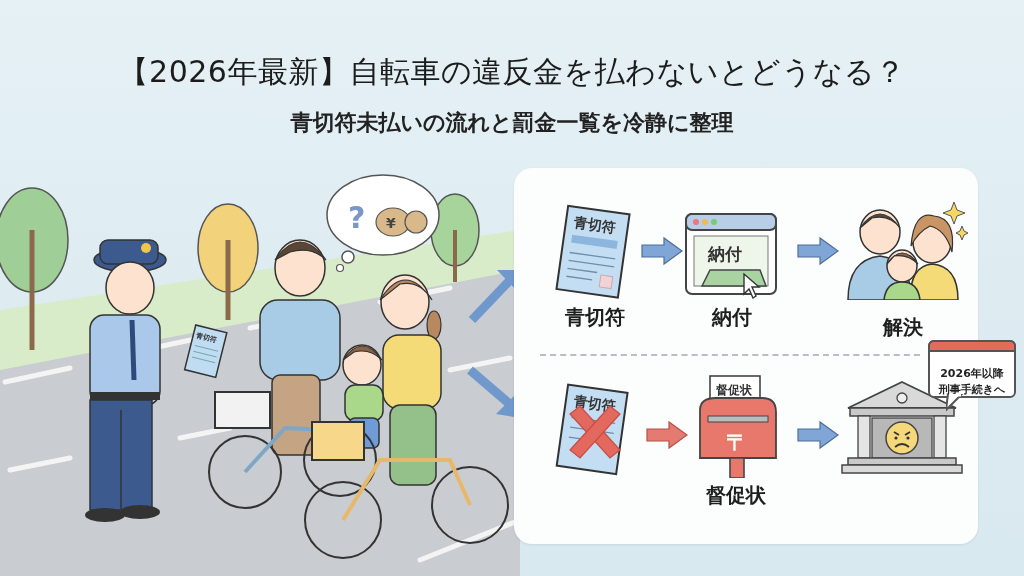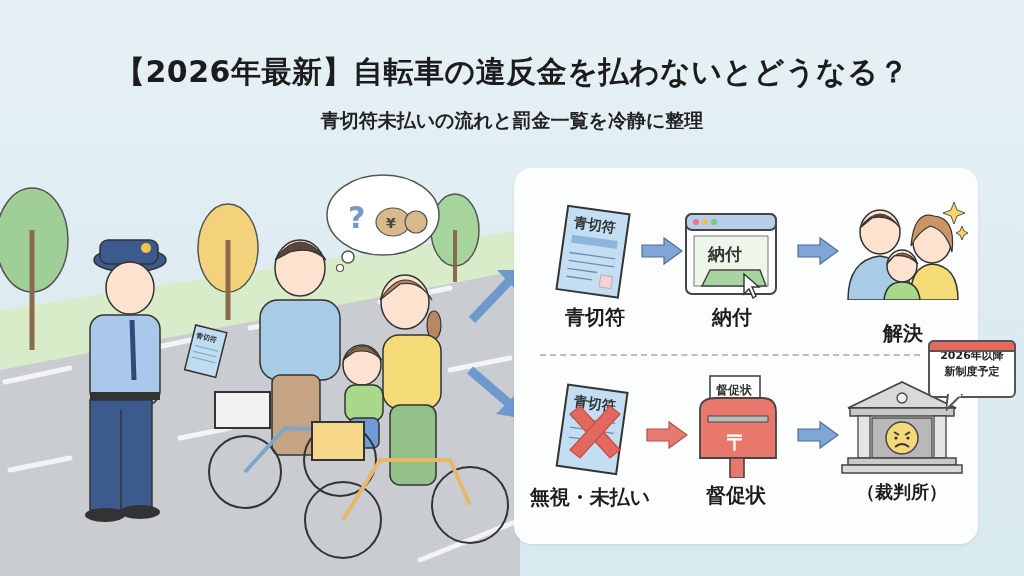--- a/index.html
+++ b/index.html
@@ -5,45 +5,45 @@
   * { box-sizing: border-box; margin: 0; padding: 0; }
   html, body { width: 1024px; height: 576px; overflow: hidden; }
   body {
     font-family: "DejaVu Sans", "Liberation Sans", sans-serif;
     background: linear-gradient(180deg, #e6f1f5 0%, #dcebf1 60%, #d8e9ef 100%);
     position: relative;
     color: #1e1e1e;
   }
   .title {
     position: absolute; top: 52px; left: 0; width: 1024px;
-    text-align: center; font-size: 30px; font-weight: bold; letter-spacing: 0.5px;
+    text-align: center; font-size: 30px; font-weight: normal; letter-spacing: 0.5px;
     color: #1c1c1c;
   }
   .subtitle {
     position: absolute; top: 108px; left: 0; width: 1024px;
-    text-align: center; font-size: 19px; font-weight: bold; color: #222;
+    text-align: center; font-size: 22px; font-weight: bold; color: #222;
   }
   .scene { position: absolute; left: 0; top: 160px; width: 520px; height: 416px; }
   .panel {
     position: absolute; left: 514px; top: 168px; width: 464px; height: 376px;
     background: #fcfdfd; border-radius: 18px;
     box-shadow: 0 1px 3px rgba(0,0,0,0.08);
   }
   .divider {
     position: absolute; left: 540px; top: 354px; width: 380px;
     border-top: 2px dashed #b8bec2;
   }
   .step { position: absolute; text-align: center; }
   .step .label { font-size: 20px; font-weight: bold; color: #1e1e1e; white-space: nowrap; }
   .step .label.small { font-size: 18px; line-height: 24px; }
   .arrow { position: absolute; }
   .callout {
     position: absolute; left: 928px; top: 340px; width: 88px; height: 58px;
     background: #fff; border: 2px solid #555; border-radius: 6px;
-    text-align: center; font-size: 11px; font-weight: bold; line-height: 16px; padding-top: 6px;
+    text-align: center; font-size: 11px; font-weight: bold; line-height: 16px; padding-top: 24px;
     color: #222;
   }
   .callout .cal-top {
     position: absolute; left: -2px; top: -2px; width: 88px; height: 12px;
     background: #e46a5e; border: 2px solid #555; border-radius: 6px 6px 0 0;
   }
 </style>
 </head>
 <body>
 
@@ -206,38 +206,37 @@
     <path d="M10 104 Q10 64 42 60 Q72 64 74 104 Z" fill="#a8cbe6" stroke="#333" stroke-width="1.5"></path>
     <ellipse cx="94" cy="46" rx="19" ry="21" fill="#fde2cf" stroke="#333" stroke-width="1.5"></ellipse>
     <path d="M73 50 Q76 14 96 20 Q118 22 114 56 Q108 34 92 30 Q80 36 73 50 Z" fill="#c99565" stroke="#333" stroke-width="1.2"></path>
     <path d="M72 104 Q72 70 94 68 Q120 70 120 104 Z" fill="#f5da78" stroke="#333" stroke-width="1.5"></path>
     <ellipse cx="64" cy="70" rx="15" ry="16" fill="#fde2cf" stroke="#333" stroke-width="1.5"></ellipse>
     <path d="M49 68 Q64 46 80 68 Q70 58 56 60 Z" fill="#8a6444" stroke="#333" stroke-width="1.2"></path>
     <path d="M46 104 Q48 86 64 86 Q80 86 82 104 Z" fill="#a9d88a" stroke="#333" stroke-width="1.5"></path>
     <path d="M116 6 L119 14 L127 17 L119 20 L116 28 L113 20 L105 17 L113 14 Z" fill="#f5d864" stroke="#555" stroke-width="1"></path>
     <path d="M124 30 L126 35 L130 37 L126 39 L124 44 L122 39 L118 37 L122 35 Z" fill="#f5d864" stroke="#555" stroke-width="1"></path>
   </svg>
-  <div class="label" style="margin-top:16px;">解決</div>
+  <div class="label" style="margin-top:10px;">解決</div>
 </div>
 
 <div class="step" style="left:520px; top:380px; width:140px;">
   <svg width="140" height="100" viewBox="0 0 140 100">
     <g transform="rotate(8 70 50)">
       <rect x="42" y="8" width="60" height="82" fill="#c3def3" stroke="#333" stroke-width="2"></rect>
       <text x="50" y="28" font-size="14" font-weight="bold" fill="#333" font-family="DejaVu Sans, sans-serif">青切符</text>
       <line x1="50" y1="40" x2="94" y2="40" stroke="#6e8ea8" stroke-width="1.3"></line>
       <line x1="50" y1="50" x2="94" y2="50" stroke="#6e8ea8" stroke-width="1.3"></line>
       <line x1="50" y1="60" x2="94" y2="60" stroke="#6e8ea8" stroke-width="1.3"></line>
     </g>
     <g stroke="#c84c44" stroke-width="1.2">
       <polygon points="50,34 60,26 100,70 90,78" fill="#e3695e"></polygon>
       <polygon points="90,26 100,34 60,78 50,70" fill="#e3695e"></polygon>
     </g>
   </svg>
-  <div class="label">無視・未払い</div>
 </div>
 
 <svg class="arrow" style="left:645px; top:420px;" width="44" height="30" viewBox="0 0 44 30">
   <polygon points="2,9 24,9 24,2 42,15 24,28 24,21 2,21" fill="#e57a70" stroke="#b5534a" stroke-width="1.2"></polygon>
 </svg>
 
 <div class="step" style="left:686px; top:374px; width:100px;">
   <svg width="100" height="104" viewBox="0 0 100 104">
     <rect x="24" y="2" width="50" height="30" fill="#fff" stroke="#444" stroke-width="1.6"></rect>
     <text x="30" y="20" font-size="12" font-weight="bold" fill="#333" font-family="DejaVu Sans, sans-serif">督促状</text>
@@ -264,24 +263,23 @@
     <rect x="40" y="40" width="60" height="40" fill="#b8b8b8" stroke="#444" stroke-width="1.3"></rect>
     <circle cx="70" cy="60" r="16" fill="#f5d87a" stroke="#444" stroke-width="1.5"></circle>
     <line x1="62" y1="54" x2="67" y2="57" stroke="#333" stroke-width="1.8"></line>
     <line x1="78" y1="54" x2="73" y2="57" stroke="#333" stroke-width="1.8"></line>
     <circle cx="64" cy="60" r="1.6" fill="#333"></circle>
       <circle cx="76" cy="60" r="1.6" fill="#333"></circle>
     <path d="M63 69 Q70 63 77 69" fill="none" stroke="#333" stroke-width="1.8"></path>
     <rect x="16" y="80" width="108" height="7" fill="#c9c9c9" stroke="#444" stroke-width="1.5"></rect>
     <rect x="10" y="87" width="120" height="8" fill="#d9d9d9" stroke="#444" stroke-width="1.5"></rect>
   </svg>
-  <div class="label small">（裁判所）</div>
 </div>
 
 <div class="callout">
   <div class="cal-top"></div>
   <div>2026年以降</div>
-  <div>新制度予定</div>
+  <div>刑事手続きへ</div>
 </div>
 <svg style="position:absolute; left:946px; top:394px;" width="20" height="18" viewBox="0 0 20 18">
   <polygon points="2,0 16,0 0,16" fill="#fff" stroke="#555" stroke-width="2"></polygon>
   <line x1="3" y1="1" x2="15" y2="1" stroke="#fff" stroke-width="3"></line>
 </svg>
 
 </body></html>

